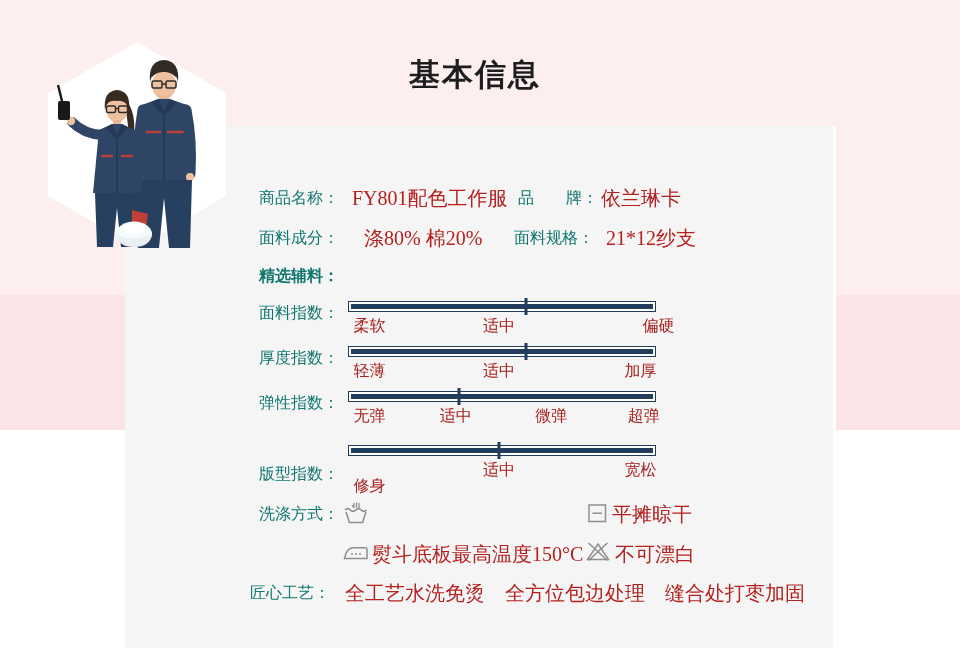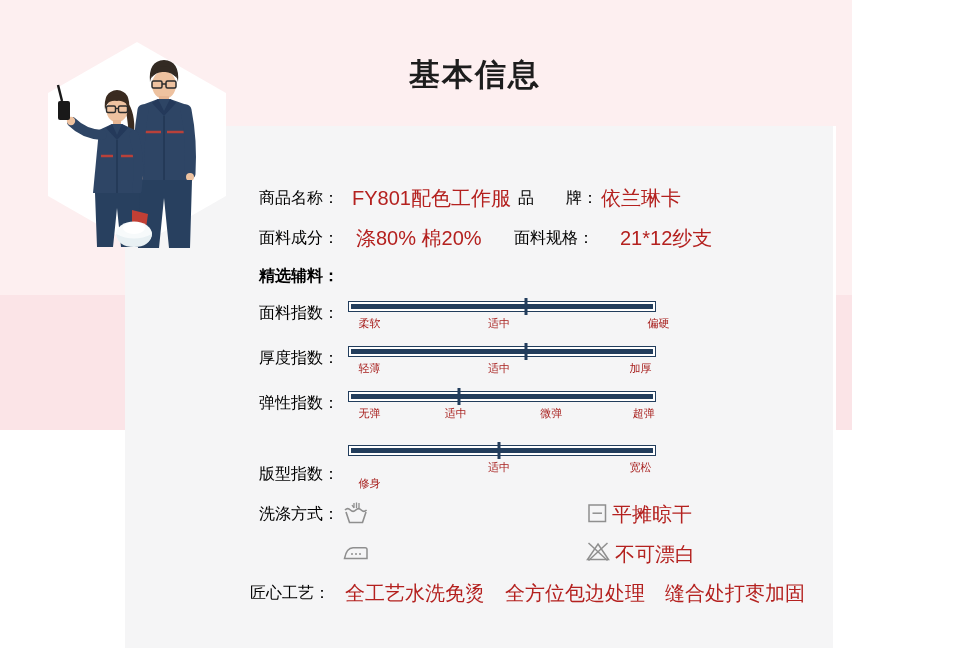--- a/index.html
+++ b/index.html
@@ -1,35 +1,35 @@
 <!DOCTYPE html>
 <html><head>
 <meta charset="utf-8">
 <style>
   html,body{margin:0;padding:0;}
-  .page{position:relative;width:852px;height:657px;background:#ffffff;overflow:hidden;
-        font-family:Liberation Sans, sans-serif;}
+  .page{position:relative;width:960px;height:657px;background:#ffffff;overflow:hidden;
+        font-family:Liberation Serif, serif;}
   .bg-top{position:absolute;left:0;top:0;width:960px;height:295px;background:#fdeff0;}
   .bg-mid{position:absolute;left:0;top:295px;width:960px;height:135px;background:#fbe4e7;}
   .panel{position:absolute;left:125px;top:126px;width:708px;height:522px;background:#f5f5f6;
          box-shadow:3px 0 0 0 #ffffff;}
   .title{position:absolute;left:0;top:54px;width:950px;margin:0;text-align:center;
          font-size:31px;font-weight:bold;color:#1d1d1d;letter-spacing:2px;}
   .hero{position:absolute;left:42px;top:40px;width:190px;height:210px;}
   .row{position:absolute;left:0;width:960px;height:40px;}
   .at{position:absolute;top:0;white-space:nowrap;}
-  .lbl{font-size:16px;color:#000000;line-height:20px;}
+  .lbl{font-size:16px;color:#0f766e;line-height:20px;}
   .bold{font-weight:bold;}
   .val{font-size:20px;color:#b4211f;line-height:20px;}
   .slider-bar{position:absolute;width:308px;height:11px;border:1px solid #223d5c;background:#ffffff;
               padding:2px;box-sizing:border-box;}
   .slider-fill{width:100%;height:100%;background:#223d5c;}
   .slider-marker{position:absolute;top:-4px;width:3px;height:17px;background:#223d5c;transform:translateX(-50%);}
   .slider-ticks{position:absolute;width:308px;height:22px;}
-  .slider-tick{position:absolute;top:0;transform:translateX(-50%);font-size:11px;color:#a8211f;white-space:nowrap;}
+  .slider-tick{position:absolute;top:0;transform:translateX(-50%);font-size:16px;color:#a8211f;white-space:nowrap;}
   .icon{display:inline-block;}
   .icon svg{display:block;}
 </style>
 </head>
 <body>
 
 <div class="page">
   <div class="bg-top"></div>
   <div class="bg-mid"></div>
   <div class="panel"></div>
@@ -86,23 +86,23 @@
 
   <div class="row" style="top:188px">
     <span class="at lbl" style="left:259px">商品名称：</span>
     <span class="at val" style="left:352px">FY801配色工作服</span>
     <span class="at lbl" style="left:518px">品　　牌：</span>
     <span class="at val" style="left:601px">依兰琳卡</span>
   </div>
 
   <div class="row" style="top:228px">
     <span class="at lbl" style="left:259px">面料成分：</span>
-    <span class="at val" style="left:356px">涤80% 棉20%</span>
+    <span class="at val" style="left:364px">涤80% 棉20%</span>
     <span class="at lbl" style="left:514px">面料规格：</span>
-    <span class="at val" style="left:620px">21*12纱支</span>
+    <span class="at val" style="left:606px">21*12纱支</span>
   </div>
 
   <div class="row" style="top:266px">
     <span class="at lbl bold" style="left:259px">精选辅料：</span>
   </div>
 
   <div class="row" style="top:300px">
     <span class="at lbl" style="left:259px;top:3px">面料指数：</span>
     <div class="slider-bar at" style="left:348px;top:1px">
       <div class="slider-fill"></div>
@@ -178,20 +178,21 @@
 
   <div class="row" style="top:540px">
     <span class="at icon" style="left:343px;top:4px">
       <svg width="26" height="18" viewBox="0 0 26 18" fill="none" stroke="#8f8f8f" stroke-width="1.5">
         <path d="M1.5,14.5 L24,14.5 L24,5.5 Q24,3.8 22.2,3.8 L10,3.8 Q3.5,4 1.5,14.5 Z"></path>
         <circle cx="9" cy="10" r="1" fill="#8f8f8f" stroke="none"></circle>
         <circle cx="13" cy="10" r="1" fill="#8f8f8f" stroke="none"></circle>
         <circle cx="17" cy="10" r="1" fill="#8f8f8f" stroke="none"></circle>
       </svg>
     </span>
+    <span class="at val" style="left:372px;top:4px">熨斗底板最高温度150°C</span>
     <span class="at icon" style="left:586px;top:1px">
       <svg width="24" height="21" viewBox="0 0 24 21" fill="none" stroke="#8f8f8f" stroke-width="1.5">
         <path d="M12,3 L22.5,18.5 L1.5,18.5 Z"></path>
         <line x1="2.5" y1="2" x2="21.5" y2="19.5"></line>
         <line x1="21.5" y1="2" x2="2.5" y2="19.5"></line>
       </svg>
     </span>
     <span class="at val" style="left:615px;top:4px">不可漂白</span>
   </div>
 

